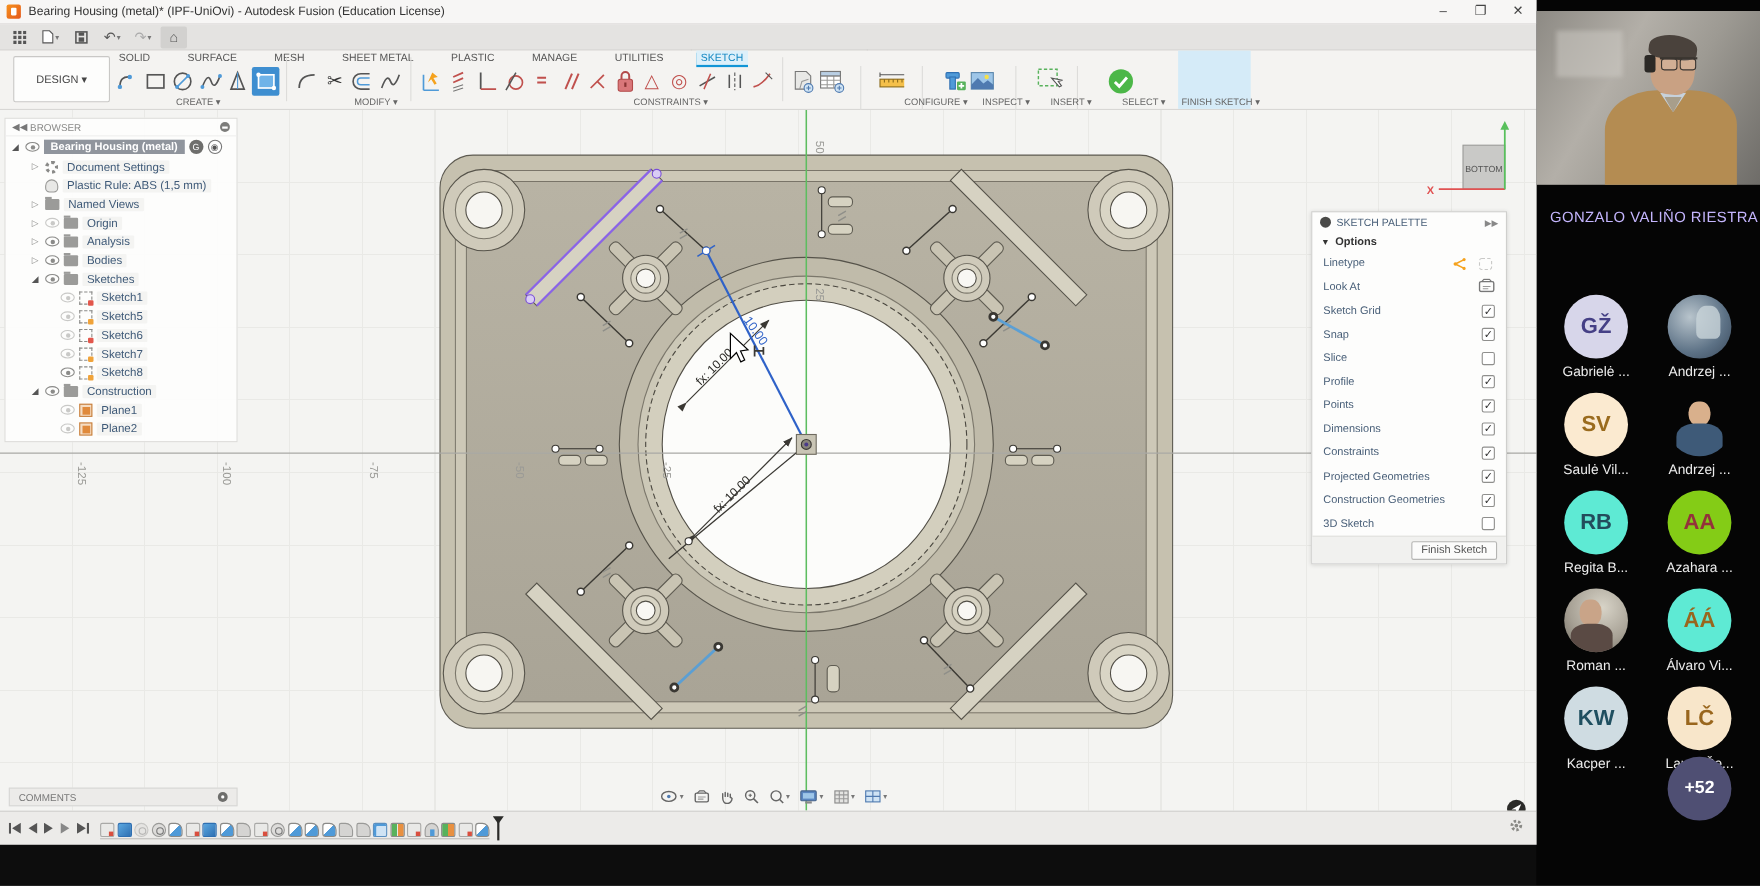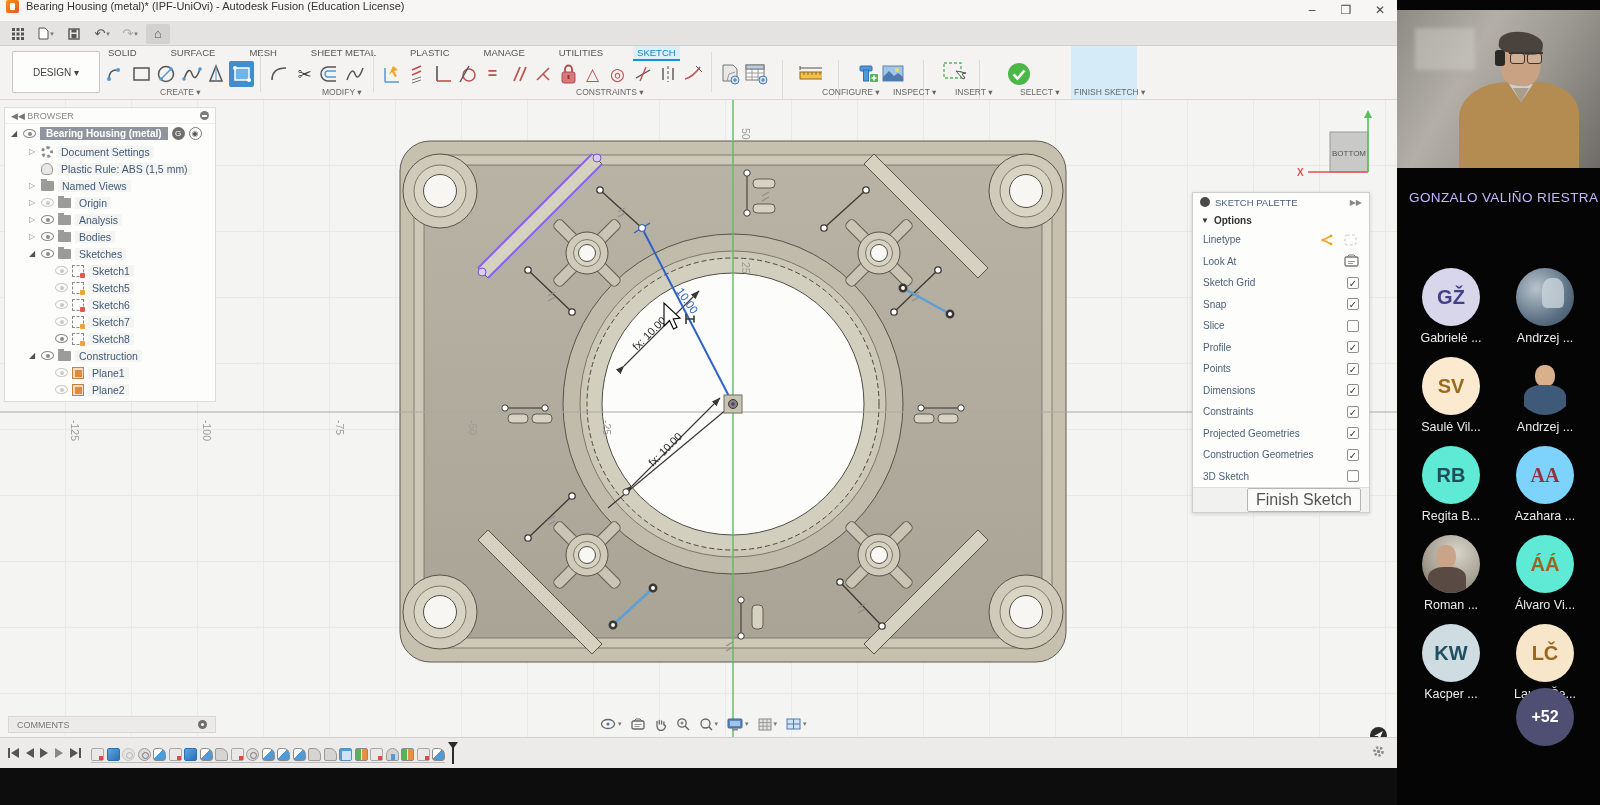--- a/index.html
+++ b/index.html
@@ -5,21 +5,21 @@
   * { margin:0; padding:0; box-sizing:border-box; }
   html,body { width:1600px; height:805px; overflow:hidden; background:#000;
     font-family:"Liberation Sans","DejaVu Sans",sans-serif; }
   #stage { position:relative; width:1600px; height:805px; background:#000; }
 
   
   #fusion { position:absolute; left:0; top:0; width:1397px; height:768px; background:#f4f3f1; }
 
   
   #titlebar { position:absolute; left:0; top:0; width:1397px; height:22px; background:#f7f6f5;
-    border-bottom:1px solid #e3e2e0; display:flex; align-items:flex-start; }
+    border-bottom:1px solid #e3e2e0; display:flex; align-items:center; }
   #appicon { width:13px; height:13px; margin:0 7px 0 6px; background:linear-gradient(135deg,#f6921e,#e4581c);
     border-radius:2px; position:relative; }
   #appicon:after { content:""; position:absolute; left:4px; top:3px; width:5px; height:7px; background:#fff; border-radius:1px;}
   #wintitle { font-size:11px; color:#333; }
   .winbtns { margin-left:auto; display:flex; }
   .winbtn { width:34px; height:21px; text-align:center; line-height:20px; font-size:12px; color:#444; }
 
   
   #tabrow { position:absolute; left:0; top:22px; width:1397px; height:24px; background:#e4e3e1;
     border-bottom:1px solid #d2d1cf; display:flex; align-items:center; }
@@ -105,21 +105,21 @@
     border-bottom:1px solid #eceideb; }
   #pal-head .pdot { width:10px; height:10px; border-radius:50%; background:#4a4a48; }
   #pal-head .parr { margin-left:auto; color:#888; font-size:8px; }
   #pal-opts { height:18px; display:flex; align-items:center; gap:5px; padding:0 8px; color:#333; font-weight:bold; }
   .prow { height:21.5px; display:flex; align-items:center; padding:0 10px; }
   .prow .ctl { margin-left:auto; }
   .chk { width:12px; height:12px; border:1px solid #8f8f8d; border-radius:2px; background:#fff;
     font-size:10px; line-height:11px; text-align:center; color:#333; }
   #pal-foot { height:25px; background:#f1f1ef; border-top:1px solid #e0e0de; display:flex;
     align-items:center; justify-content:flex-end; padding:0 8px; }
-  #finish-sketch-btn { border:1px solid #b5b5b3; background:#fbfbfa; font-size:16px; color:#555;
+  #finish-sketch-btn { border:1px solid #b5b5b3; background:#fbfbfa; font-size:10px; color:#555;
     padding:2px 8px; border-radius:2px; }
 
   
   #comments { position:absolute; left:8px; top:616px; width:208px; height:17px; background:#ecebe9;
     border:1px solid #d8d7d5; display:flex; align-items:center; padding:0 8px; font-size:9px; color:#777; }
   #comments .cdot { margin-left:auto; width:9px; height:9px; border-radius:50%; background:#6e6e6c; position:relative;}
   #comments .cdot:after{content:"";position:absolute;left:3px;top:3px;width:3px;height:3px;background:#fff;border-radius:50%;}
   #navbar { position:absolute; left:597px; top:613px; height:22px; display:flex; align-items:center; gap:3px; }
   .nbtn { display:flex; align-items:center; gap:1px; padding:2px 3px; color:#666; }
   .nbtn svg { display:block; }
@@ -1032,21 +1032,21 @@
   </div>
   <div class="pcell" style="left:102px;top:357px">
     <div class="pavatar ph-suit"></div>
     <div class="pname">Andrzej ...</div>
   </div>
   <div class="pcell" style="left:8px;top:446px">
     <div class="pavatar" style="background: #5eead4; color: rgb(35, 76, 92);">RB</div>
     <div class="pname">Regita B...</div>
   </div>
   <div class="pcell" style="left:102px;top:446px">
-    <div class="pavatar" style="background: #7dd3fc; color: rgb(147, 50, 58); font-family: Liberation Serif, serif;">AA</div>
+    <div class="pavatar" style="background: #84cc16; color: rgb(147, 50, 58);">AA</div>
     <div class="pname">Azahara ...</div>
   </div>
   <div class="pcell" style="left:8px;top:535px">
     <div class="pavatar ph-roman"></div>
     <div class="pname">Roman ...</div>
   </div>
   <div class="pcell" style="left:102px;top:535px">
     <div class="pavatar" style="background: #5eead4; color: rgb(153, 102, 29);">ÁÁ</div>
     <div class="pname">Álvaro Vi...</div>
   </div>

